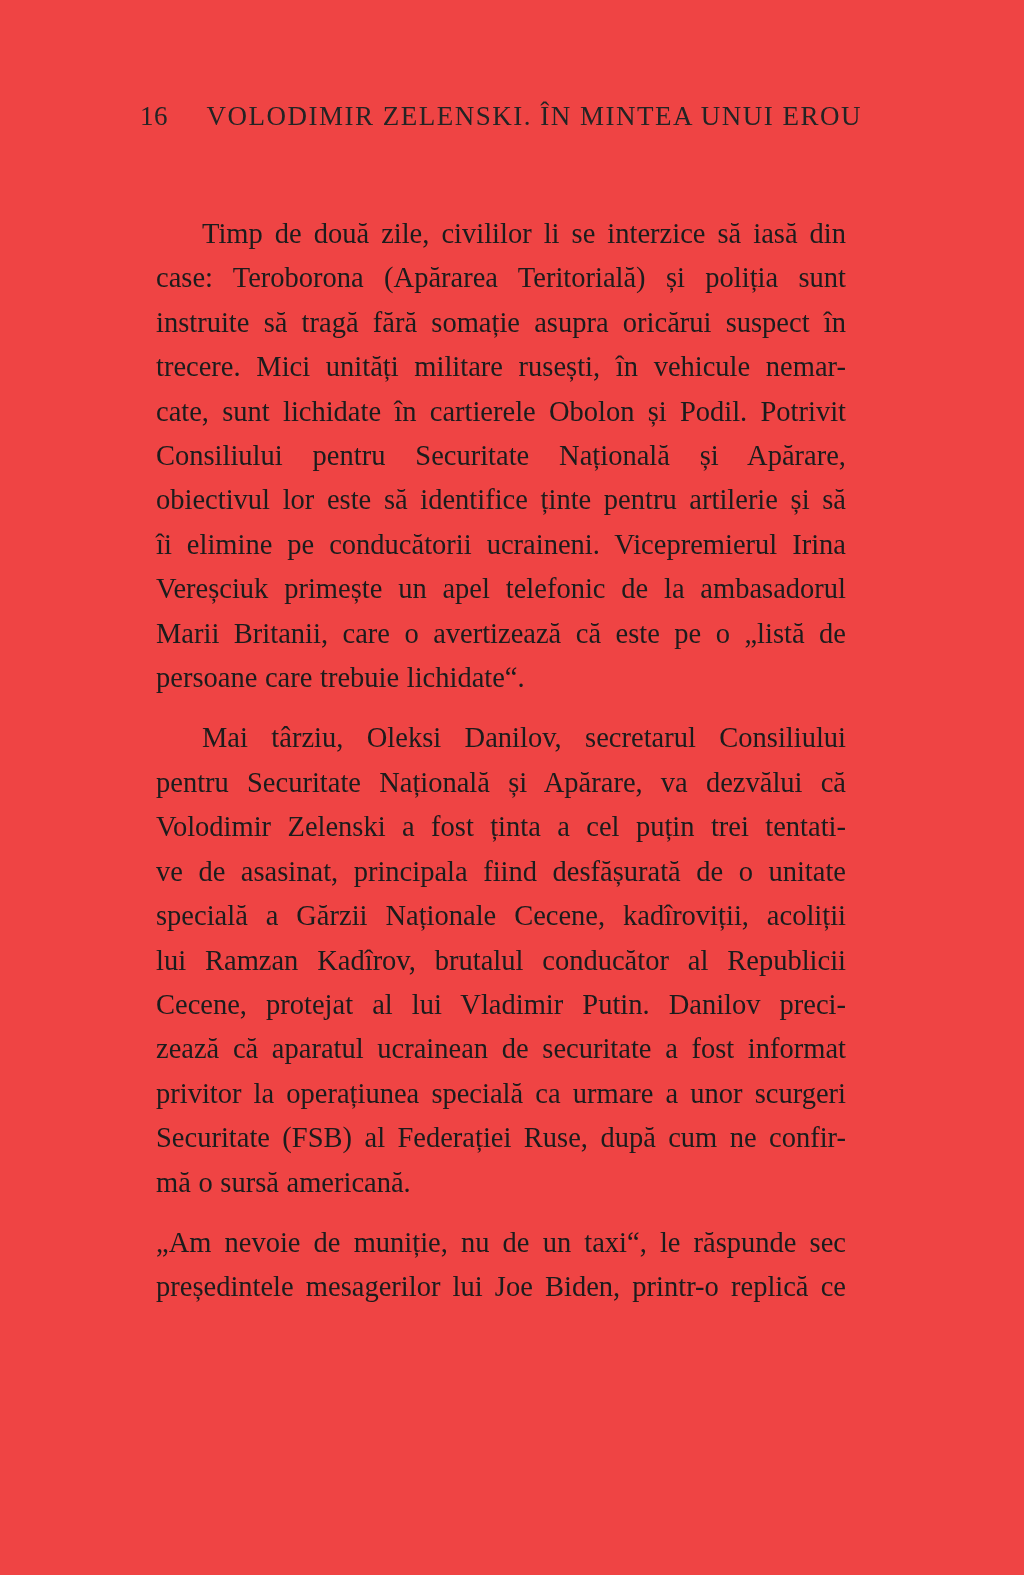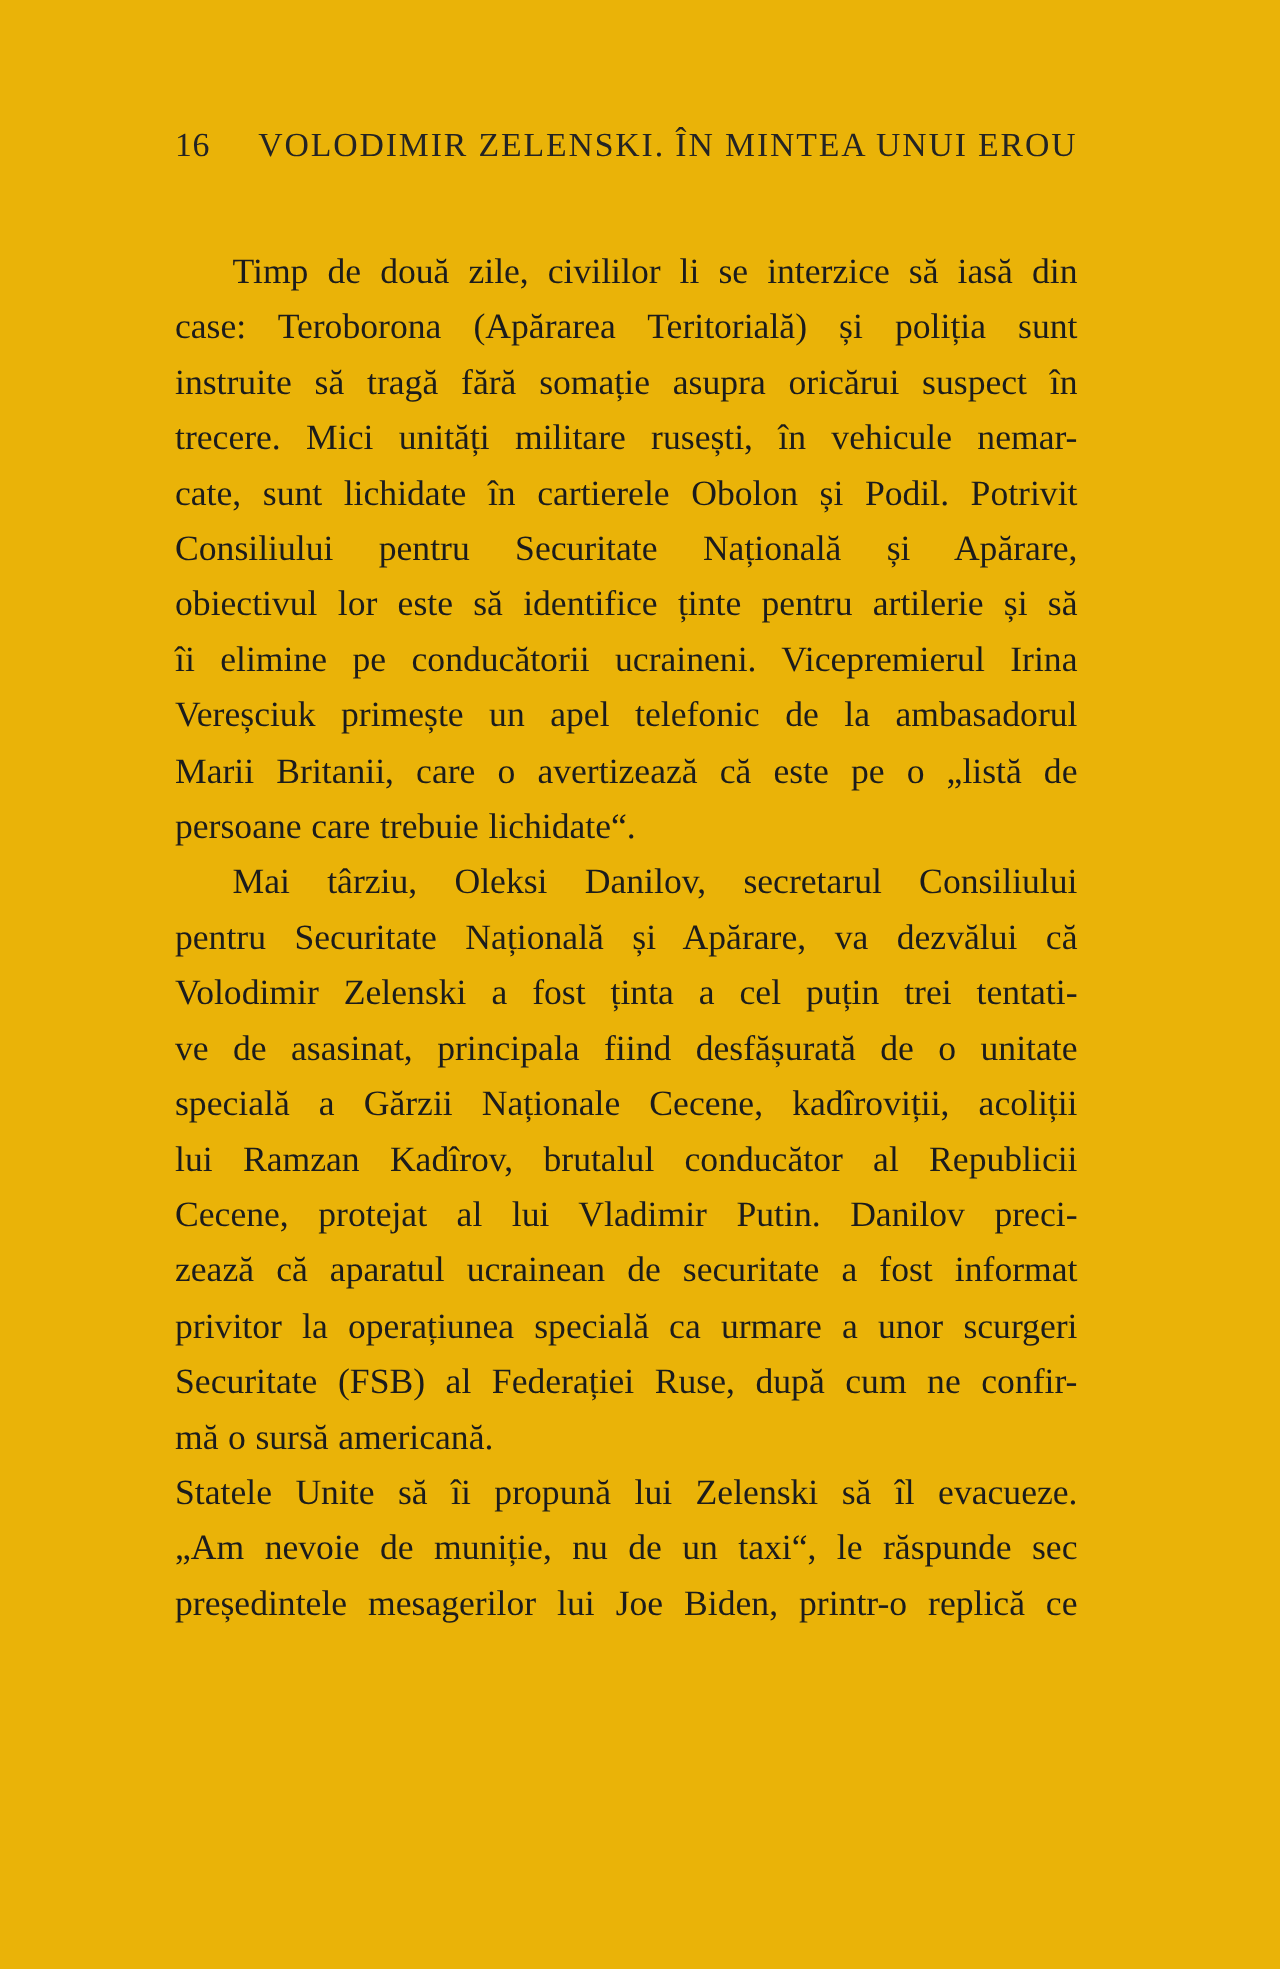--- a/index.html
+++ b/index.html
@@ -4,21 +4,21 @@
 <style>
   html, body {
     margin: 0;
     padding: 0;
     background: #e8e8e8;
   }
   .page {
     position: relative;
     width: 1024px;
     height: 1575px;
-    background: #eab308;
+    background: #ef4444;
     font-family: "Liberation Serif", serif;
     color: #1c1c1c;
     overflow: hidden;
   }
   .running-head {
     position: absolute;
     left: 140px;
     top: 100px;
     width: 722px;
     display: flex;
@@ -37,21 +37,21 @@
     margin-left: 16px;
   }
   .body-text {
     position: absolute;
     left: 140px;
     top: 196px;
     width: 722px;
     font-size: 28.5px;
   }
   .para {
-    margin: 0;
+    margin: 16px;
     padding: 0;
   }
   .line {
     line-height: 44.4px;
     text-align: justify;
     text-align-last: justify;
     white-space: normal;
     word-spacing: 0.5px;
   }
   .line.first {
@@ -96,20 +96,19 @@
       <div class="line">specială a Gărzii Naționale Cecene, kadîroviții, acoliții</div>
       <div class="line">lui Ramzan Kadîrov, brutalul conducător al Republicii</div>
       <div class="line">Cecene, protejat al lui Vladimir Putin. Danilov preci-</div>
       <div class="line">zează că aparatul ucrainean de securitate a fost informat</div>
       <div class="line">privitor la operațiunea specială ca urmare a unor scurgeri</div>
       <div class="line">Securitate (FSB) al Federației Ruse, după cum ne confir-</div>
       <div class="line final">mă o sursă americană.</div>
     </div>
 
     <div class="para">
-      <div class="line">Statele Unite să îi propună lui Zelenski să îl evacueze.</div>
       <div class="line">„Am nevoie de muniție, nu de un taxi“, le răspunde sec</div>
       <div class="line">președintele mesagerilor lui Joe Biden, printr-o replică ce</div>
     </div>
 
   </main>
 
 </div>
 
 </body></html>

